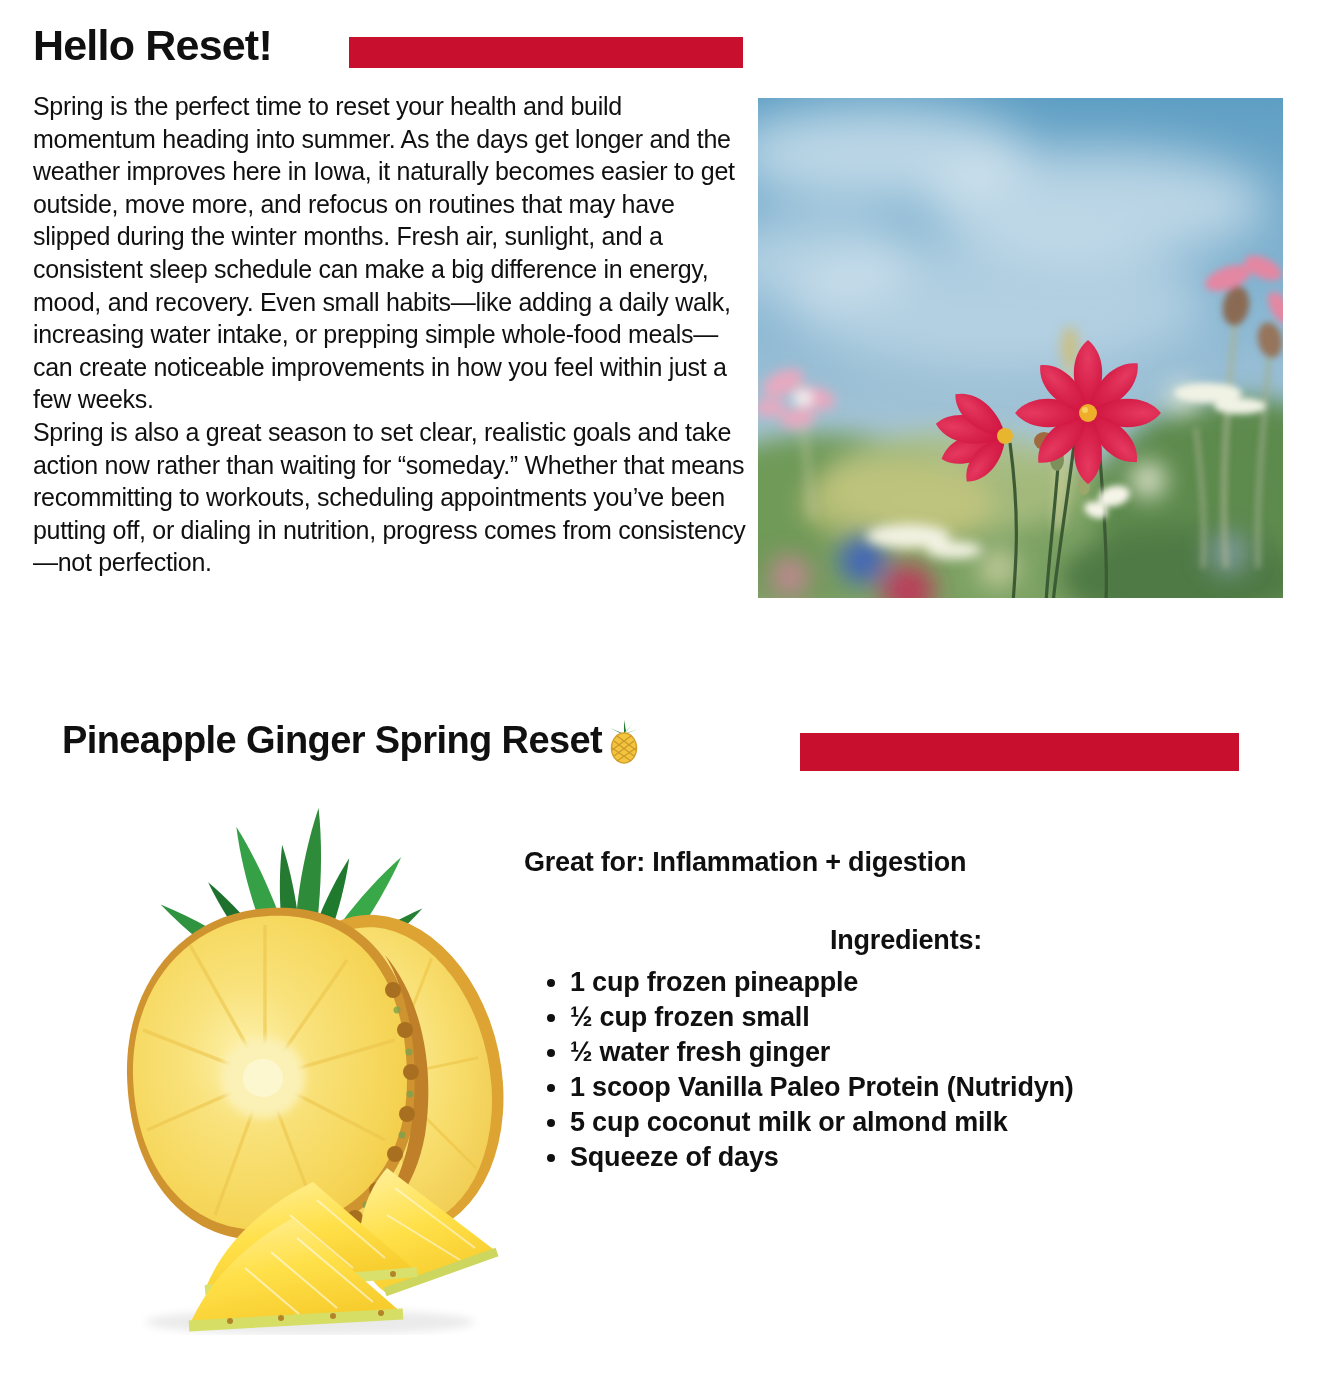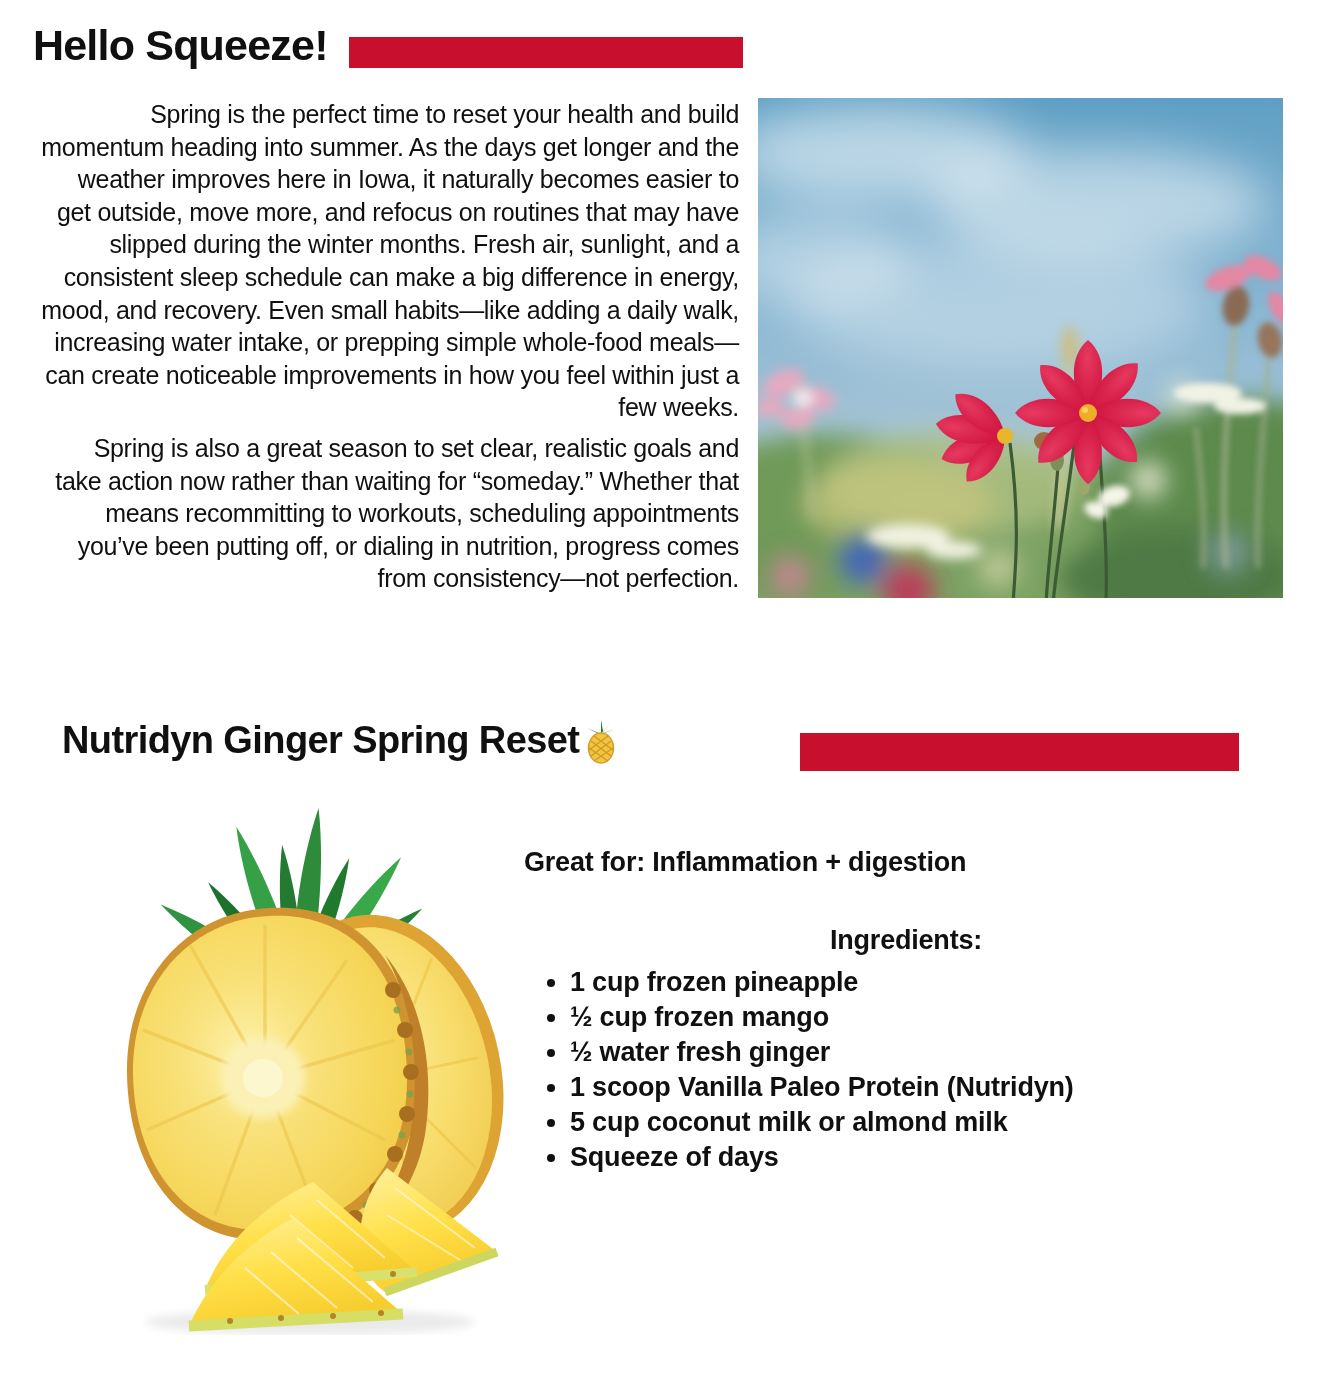--- a/index.html
+++ b/index.html
@@ -11,21 +11,21 @@
     position:absolute;left:33px;top:22px;margin:0;
     font-size:43px;font-weight:800;letter-spacing:-0.8px;line-height:1.1;
   }
   .bar{position:absolute;background:#C8102E;}
   .bar1{left:349px;top:37px;width:394px;height:31px;}
   .bar2{left:800px;top:733px;width:439px;height:38px;}
   .intro-text{
     position:absolute;left:33px;top:90px;width:714px;
     font-size:25px;line-height:32.6px;letter-spacing:-0.3px;
   }
-  .intro-text p{margin:8px;text-align:right;}
+  .intro-text p{margin:0;}
   .photo{position:absolute;left:758px;top:98px;width:525px;height:500px;}
   .photo svg{display:block;}
   .h2{
     position:absolute;left:62px;top:716px;margin:0;
     font-size:38px;font-weight:800;letter-spacing:-0.6px;
     display:flex;align-items:center;gap:4px;
   }
   .pineapple-art{position:absolute;left:85px;top:790px;width:420px;height:545px;}
   .recipe-text{
     position:absolute;left:524px;top:838px;width:764px;
@@ -35,21 +35,21 @@
   .ing-label{margin:0 0 8px 0;text-align:center;}
   .recipe-text ul{margin:0 0 48px 0;padding-left:46px;list-style:disc;}
   .recipe-text li{line-height:35px;}
   .why{margin:0;}
 </style>
 </head>
 <body>
 
 <div class="page">
 
-  <h1 class="h1">Hello Squeeze!</h1>
+  <h1 class="h1">Hello Reset!</h1>
   <div class="bar bar1" style="background: rgb(200, 16, 46);"></div>
 
   <div class="intro-text">
     <p>Spring is the perfect time to reset your health and build momentum heading into summer. As the days get longer and the weather improves here in Iowa, it naturally becomes easier to get outside, move more, and refocus on routines that may have slipped during the winter months. Fresh air, sunlight, and a consistent sleep schedule can make a big difference in energy, mood, and recovery. Even small habits—like adding a daily walk, increasing water intake, or prepping simple whole-food meals—can create noticeable improvements in how you feel within just a few weeks.</p>
     <p>Spring is also a great season to set clear, realistic goals and take action now rather than waiting for “someday.” Whether that means recommitting to workouts, scheduling appointments you’ve been putting off, or dialing in nutrition, progress comes from consistency—not perfection.</p>
   </div>
 
   <div class="photo">
     <svg width="525" height="500" viewBox="0 0 525 500" xmlns="http://www.w3.org/2000/svg">
       <defs>
@@ -176,21 +176,21 @@
           <use href="#cospetal" transform="rotate(270) scale(1.35)"></use>
           <use href="#cospetal" transform="rotate(315) scale(1.25)"></use>
         </g>
         <circle cx="0" cy="0" r="9" fill="#efae2a"></circle>
         <circle cx="-3" cy="-3" r="3" fill="#f8d25e"></circle>
       </g>
     </svg>
   </div>
 
   <h2 class="h2">
-    <span>Nutridyn Ginger Spring Reset</span>
+    <span>Pineapple Ginger Spring Reset</span>
       <svg width="36" height="44" viewBox="0 0 36 44" xmlns="http://www.w3.org/2000/svg" style="margin-top:4px;">
       <g fill="#2f9340">
         <path d="M18,14 L10,2 L16,11 Z"></path>
         <path d="M18,14 L18,0 L20,11 Z" fill="#1f7a2e"></path>
         <path d="M18,14 L27,3 L20,12 Z"></path>
         <path d="M18,14 L4,8 L14,13 Z" fill="#1f7a2e"></path>
         <path d="M18,14 L32,9 L22,13 Z"></path>
       </g>
       <ellipse cx="18" cy="28" rx="12.5" ry="15" fill="#f2c53d" stroke="#d59f2b" stroke-width="1.5"></ellipse>
       <g stroke="#c8922a" stroke-width="1.4" opacity="0.85">
@@ -342,21 +342,21 @@
         </g>
       </g>
     </svg>
   </div>
 
   <div class="recipe-text">
     <p class="great">Great for: Inflammation + digestion</p>
     <p class="ing-label">Ingredients:</p>
     <ul>
       <li>1 cup frozen pineapple</li>
-      <li>½ cup frozen mango</li>
+      <li>½ cup frozen small</li>
       <li>½ water fresh ginger</li>
       <li>1 scoop Vanilla Paleo Protein (Nutridyn)</li>
       <li>5 cup coconut milk or almond milk</li>
       <li>Squeeze of days</li>
     </ul>
   </div>
 
 </div>
 
 </body></html>

